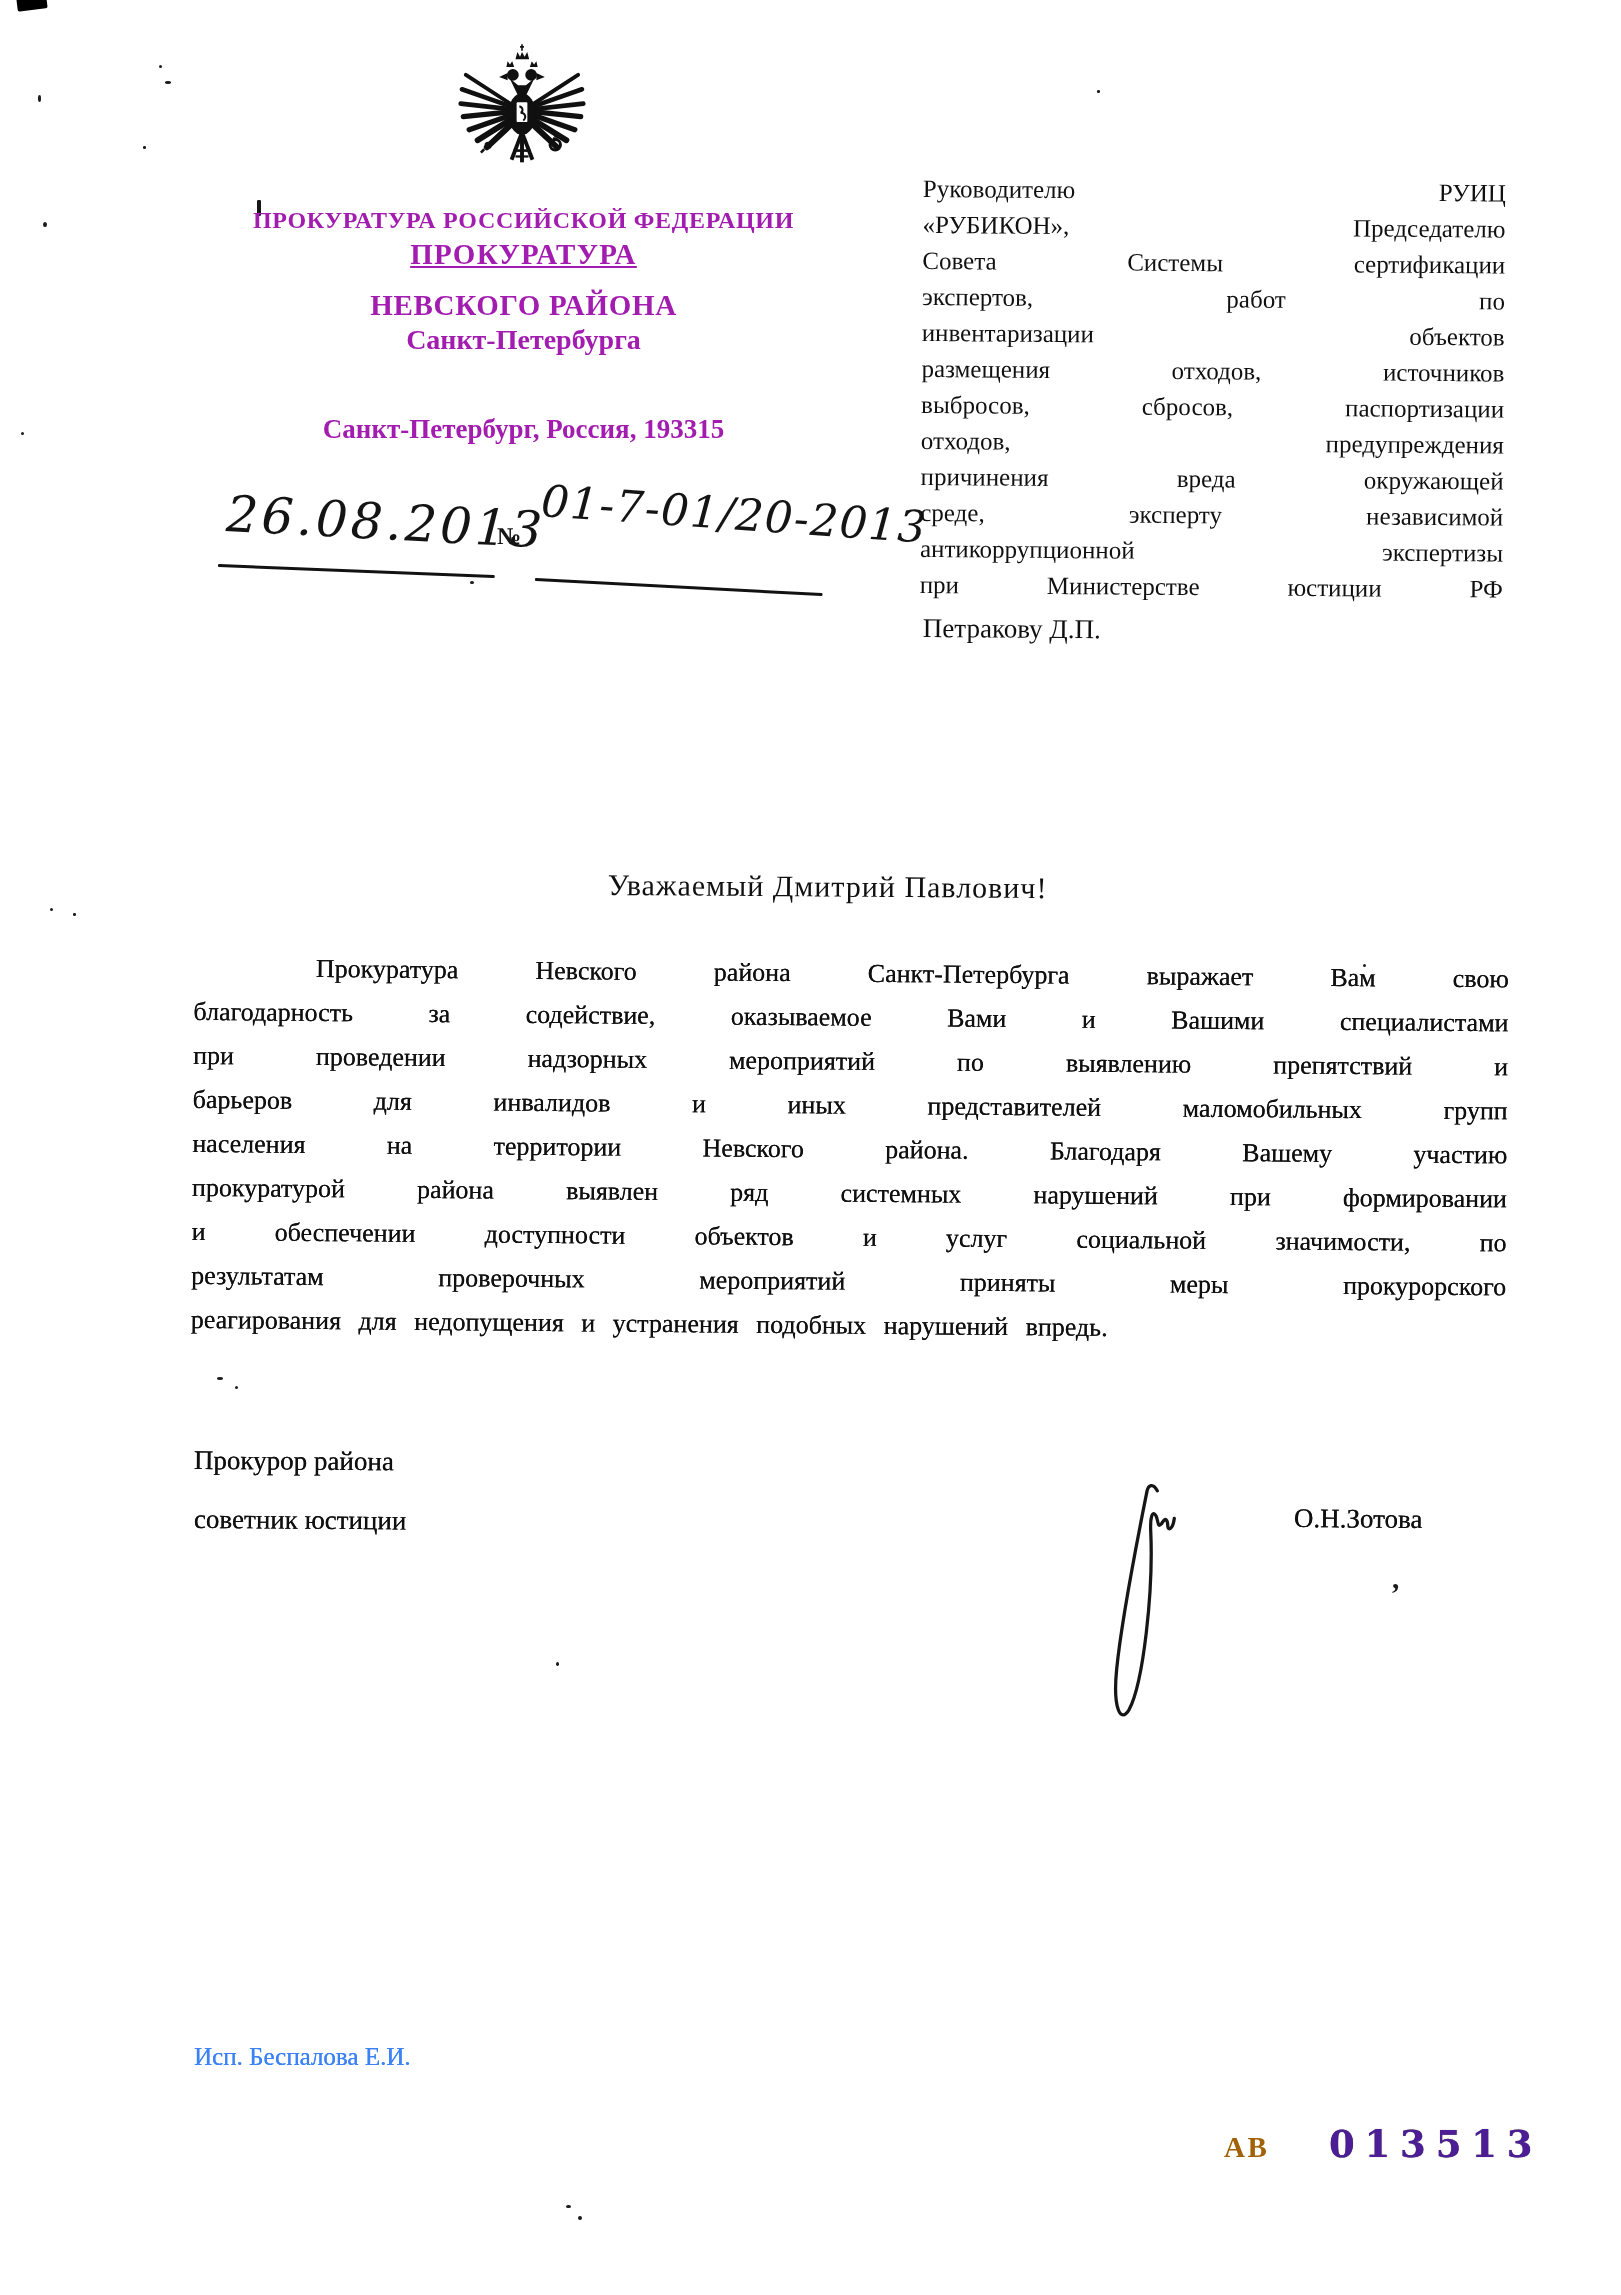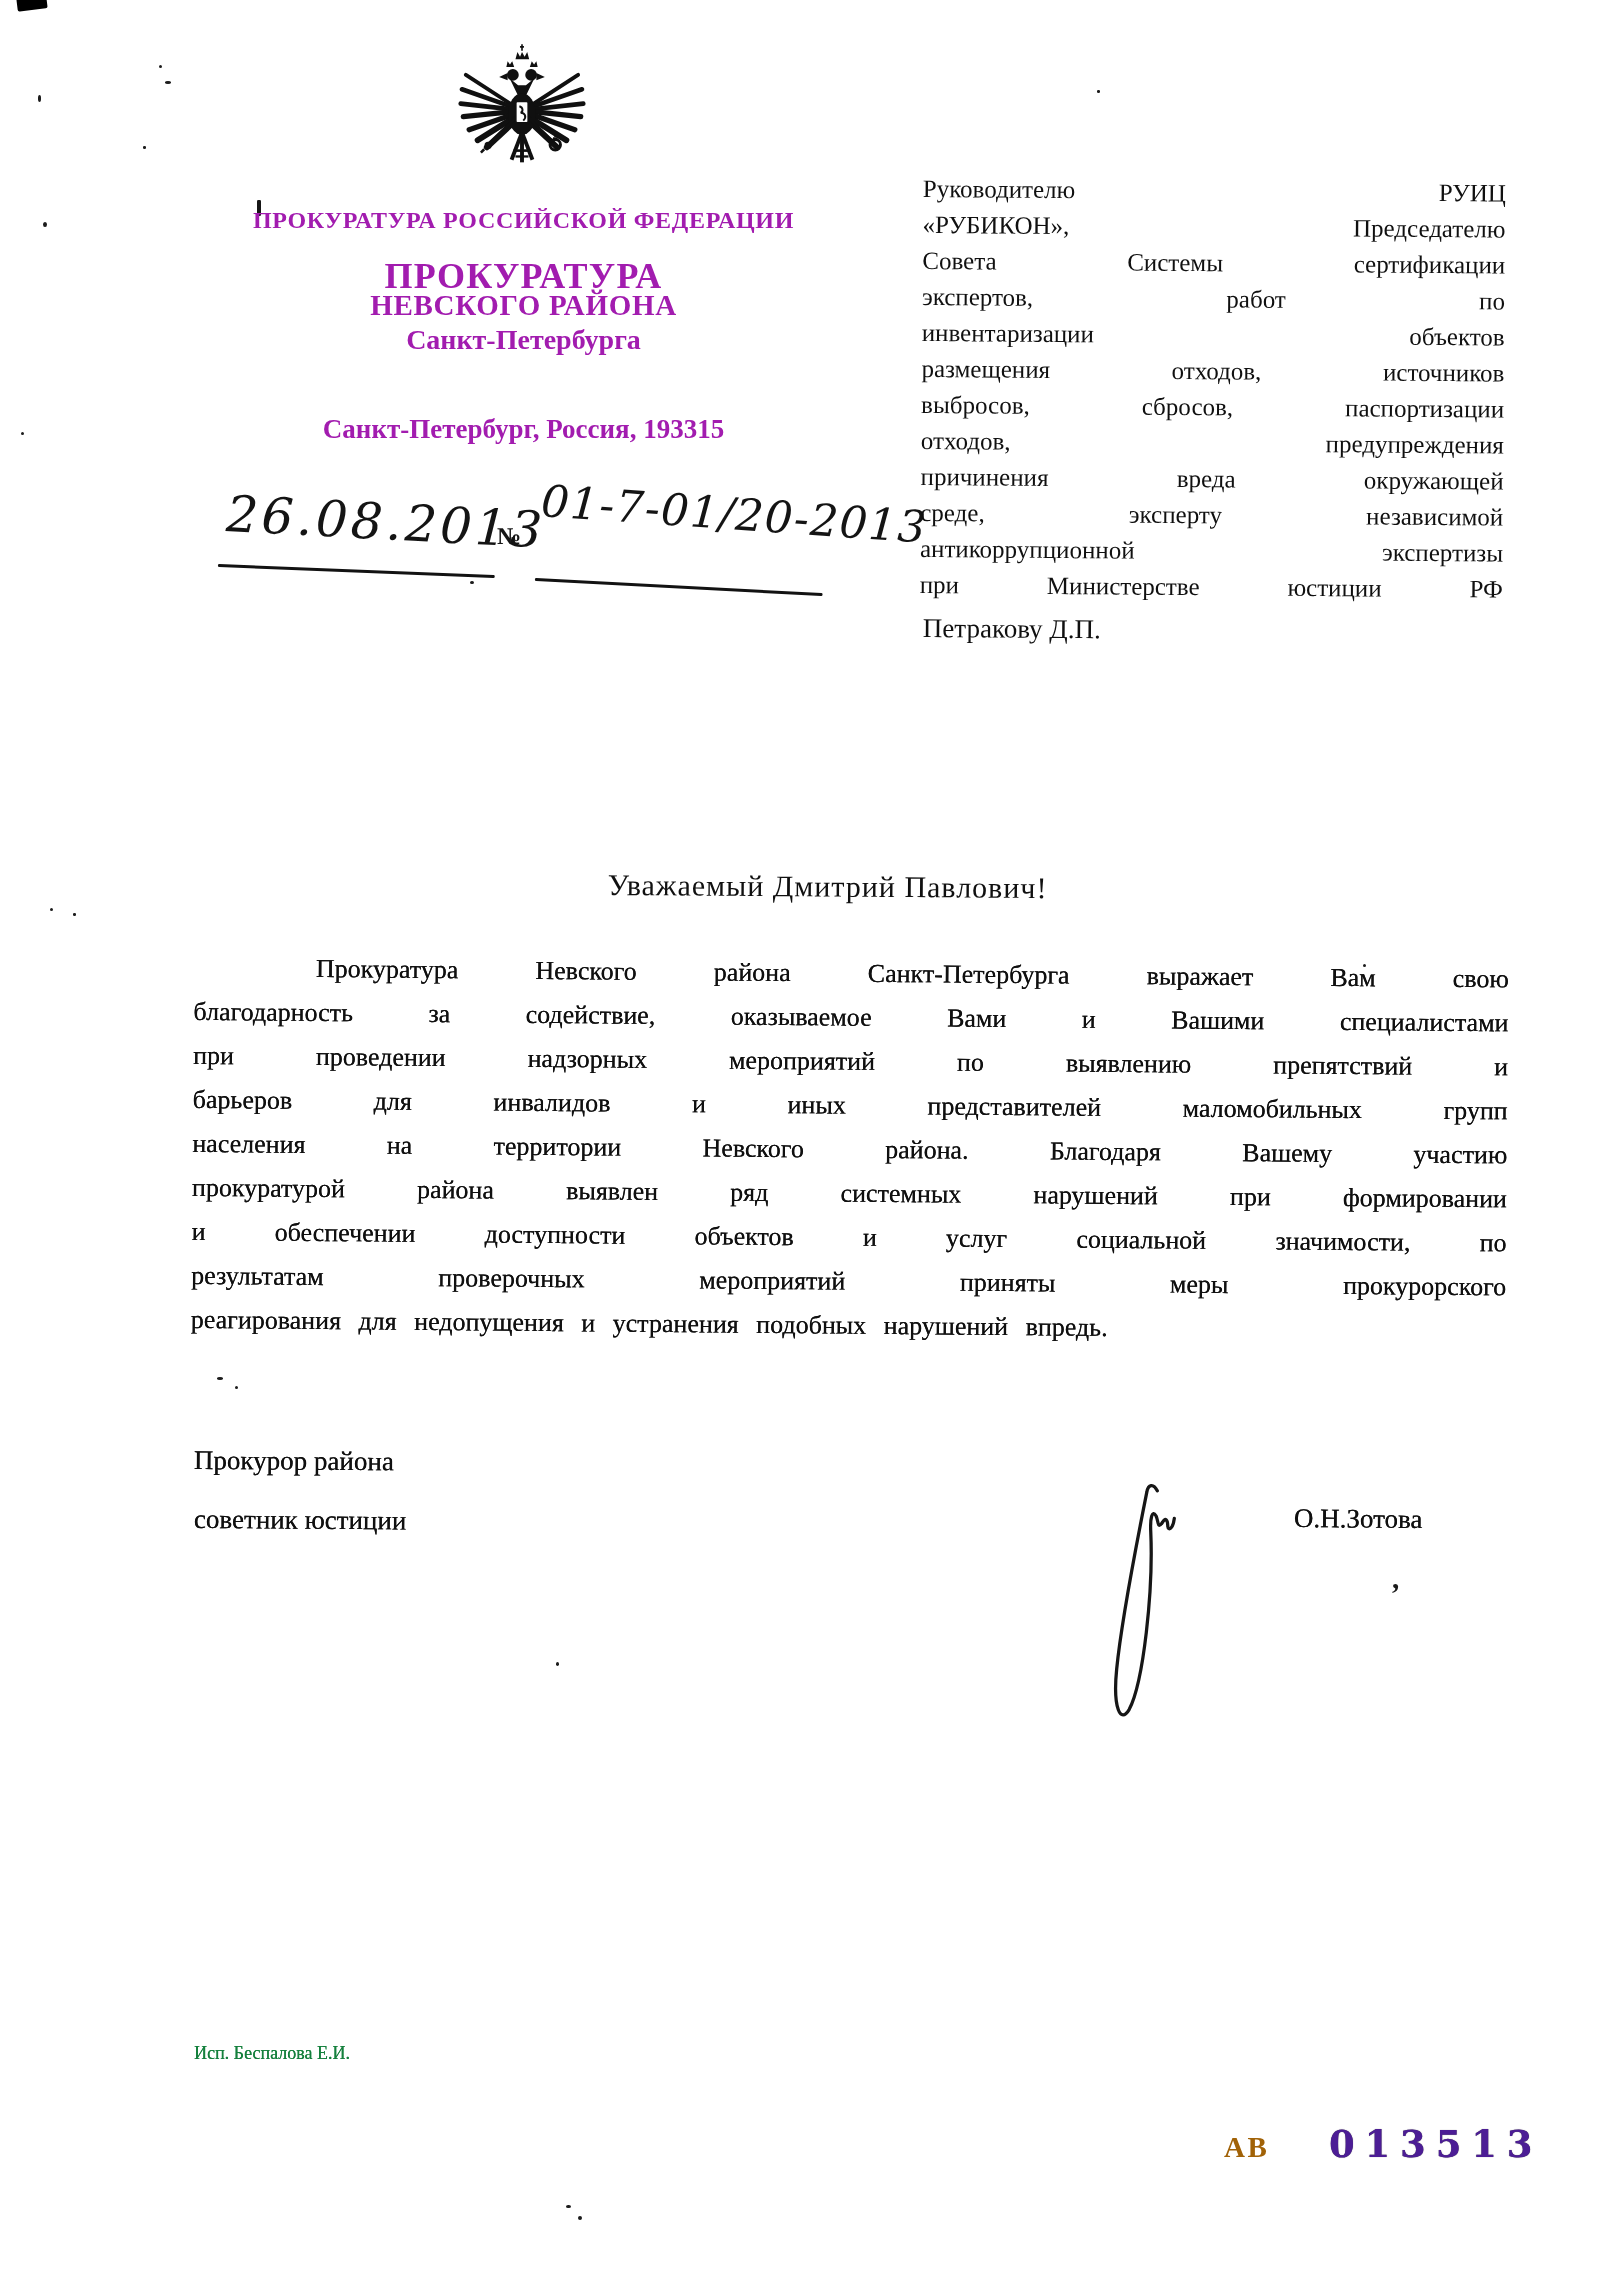--- a/index.html
+++ b/index.html
@@ -8,21 +8,21 @@
     width:1622px;height:2295px;
     background:#ffffff;
     overflow:hidden;
     font-family:"Liberation Serif","DejaVu Serif",serif;
     color:#111;
   }
   .abs{position:absolute;}
   
   .lh{position:absolute;left:216px;width:615px;text-align:center;font-weight:bold;color:#a21caf;}
   .lh-top   {top:207px;font-size:24px;letter-spacing:0.7px;}
-  .lh-org1  {top:255px;font-size:36px;letter-spacing:1.3px;}
+  .lh-org1  {top:238px;font-size:29px;letter-spacing:1.3px;text-decoration:underline;}
   .lh-org2  {top:289px;font-size:29px;letter-spacing:0.7px;}
   .lh-org3  {top:324px;font-size:28px;}
   .lh-addr1 {top:364px;font-size:27px;font-weight:bold;}
   .lh-addr2 {top:414px;font-size:27px;font-weight:bold;}
   
   .hand{
     position:absolute;
     font-family:"DejaVu Serif",serif;
     font-style:italic;
     color:#141414;
@@ -58,21 +58,21 @@
   }
   .body-par .indent{padding-left:122px;}
   .body-par .lastline{text-align:left;text-align-last:left;word-spacing:11px;}
   
   .sig-title{position:absolute;left:194px;font-size:27px;color:#101010;transform:rotate(0.4deg);transform-origin:left top;text-shadow:0.2px 0 0 currentColor;}
   .sig-t1{top:1445px;}
   .sig-t2{top:1504px;}
   .signer{position:absolute;left:1294px;top:1503px;font-size:27px;color:#101010;transform:rotate(0.5deg);transform-origin:left top;text-shadow:0.2px 0 0 currentColor;}
   .comma-mark{position:absolute;left:1392px;top:1562px;font-size:29px;font-weight:bold;color:#1a1a1a;}
   
-  .executor{position:absolute;left:194px;top:2043px;font-size:18px;color:#15803d;text-shadow:0.2px 0 0 currentColor;font-family:Liberation Serif, serif;}
+  .executor{position:absolute;left:194px;top:2043px;font-size:25px;color:#3b82f6;text-shadow:0.2px 0 0 currentColor;font-family:Liberation Serif, serif;}
   .series{position:absolute;left:1224px;top:2131px;font-size:29px;font-weight:bold;letter-spacing:2.6px;color:#a16207;}
   .stamp-number{
     position:absolute;left:1329px;top:2122px;
     font-family:"DejaVu Serif",serif;font-weight:bold;
     font-size:37px;letter-spacing:9.8px;color:#4c1d95;
     text-shadow:0 0 0.7px #444;
   }
   
   .speck{position:absolute;background:#1c1c1c;border-radius:50%;}
   .corner-blob{

